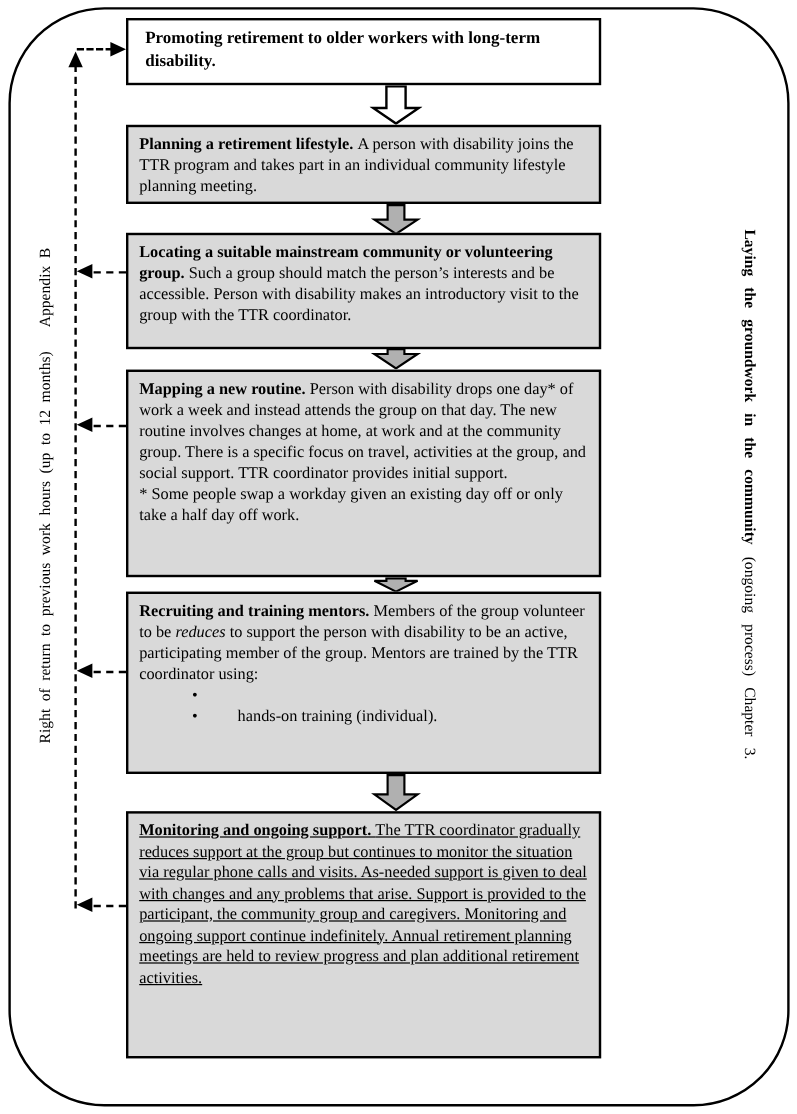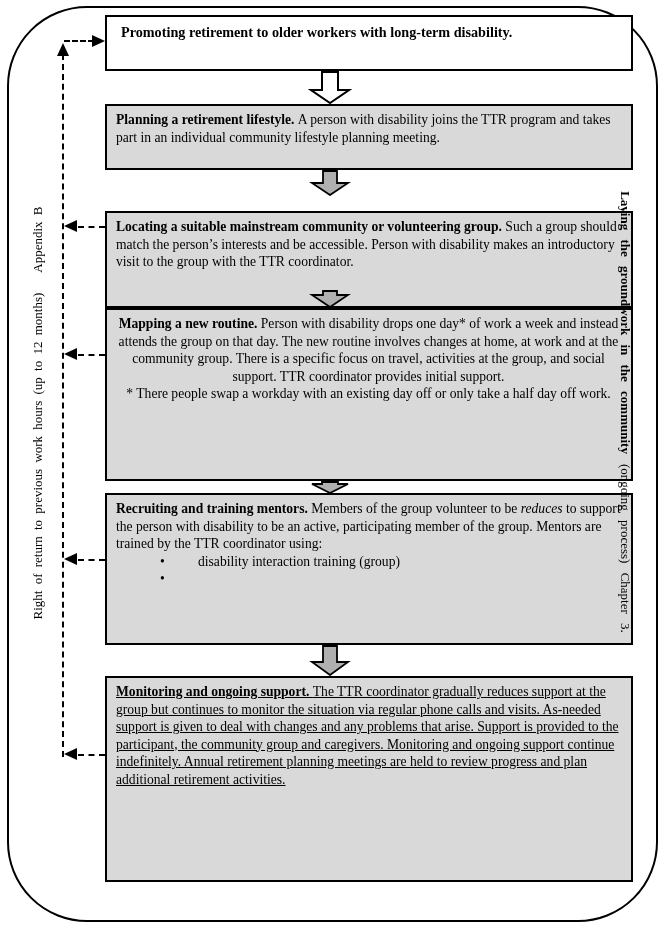--- a/index.html
+++ b/index.html
@@ -14,32 +14,32 @@
 
   .outer-frame {
     position:absolute; left:7px; top:6px; width:651px; height:916px;
     border:2.5px solid var(--frame_border, #000);
     border-radius:80px;
     background:transparent;
   }
 
   
   .step-box {
-    position:absolute; left:105px; width:528px;
+    position:absolute; left:105px; width:396px;
     border:2px solid var(--box_border, #000);
     background:var(--box_fill, #d9d9d9);
     padding:5px 10px 5px 9px;
     font-size:13.6px; line-height:17.5px;
   }
   .step-box .title { font-weight:bold; }
   .step-box .em { font-style:italic; }
   #box-1 { top:15px; height:56px; background:#ffffff; padding:6px 14px; font-size:14.2px; line-height:19px; }
   #box-2 { top:104px; height:66px; }
-  #box-3 { top:194px; height:97px;margin-top:17px; }
-  #box-4 { top:308px; height:173px;text-align:center; }
+  #box-3 { top:194px; height:97px; }
+  #box-4 { top:308px; height:173px; }
   #box-5 { top:493px; height:152px; }
   #box-6 { top:676px; height:206px;text-decoration:underline; }
 
   .bullet-row { display:flex; padding-left:44px; }
   .bullet-dot { width:38px; text-align:left; }
 
   
   .flow-arrow { position:absolute; left:308px; width:44px; display:block; }
 
   
@@ -118,38 +118,38 @@
 
 <svg class="flow-arrow" style="top:290px" width="44" height="18">
   <polygon points="15,1 29,1 29,5 40,5 22,17 4,5 15,5" fill="var(--arrow_fill, #b0b0b0)" stroke="#000" stroke-width="1.8"></polygon>
 </svg>
 
 <div class="step-box" id="box-4">
   <div>
     <span class="title">Mapping a new routine. </span>
     <span>Person with disability drops one day* of work a week and instead attends the group on that day. The new routine involves changes at home, at work and at the community group. There is a specific focus on travel, activities at the group, and social support. TTR coordinator provides initial support.</span>
   </div>
-  <div>* There people swap a workday with an existing day off or only take a half day off work.</div>
+  <div>* Some people swap a workday given an existing day off or only take a half day off work.</div>
 </div>
 
 <svg class="flow-arrow" style="top:481px" width="44" height="13">
   <polygon points="14,1 30,1 30,3 40,3 22,12 4,3 14,3" fill="var(--arrow_fill, #b0b0b0)" stroke="#000" stroke-width="1.8"></polygon>
 </svg>
 
 <div class="step-box" id="box-5">
   <div>
     <span class="title">Recruiting and training mentors. </span>
     <span>Members of the group volunteer to be </span><span class="em">reduces</span><span> to support the person with disability to be an active, participating member of the group. Mentors are trained by the TTR coordinator using:</span>
   </div>
   <div class="bullet-row">
     <span class="bullet-dot">•</span>
-    <span>disability interaction training (group)</span>
   </div>
   <div class="bullet-row">
     <span class="bullet-dot">•</span>
+    <span>hands-on training (individual).</span>
   </div>
 </div>
 
 <svg class="flow-arrow" style="top:645px" width="44" height="31">
   <polygon points="15,1 29,1 29,17 40,17 22,30 4,17 15,17" fill="var(--arrow_fill, #b0b0b0)" stroke="#000" stroke-width="1.8"></polygon>
 </svg>
 
 <div class="step-box" id="box-6">
   <span class="title">Monitoring and ongoing support. </span>
   <span>The TTR coordinator gradually reduces support at the group but continues to monitor the situation via regular phone calls and visits. As-needed support is given to deal with changes and any problems that arise. Support is provided to the participant, the community group and caregivers. Monitoring and ongoing support continue indefinitely. Annual retirement planning meetings are held to review progress and plan additional retirement activities.</span>

